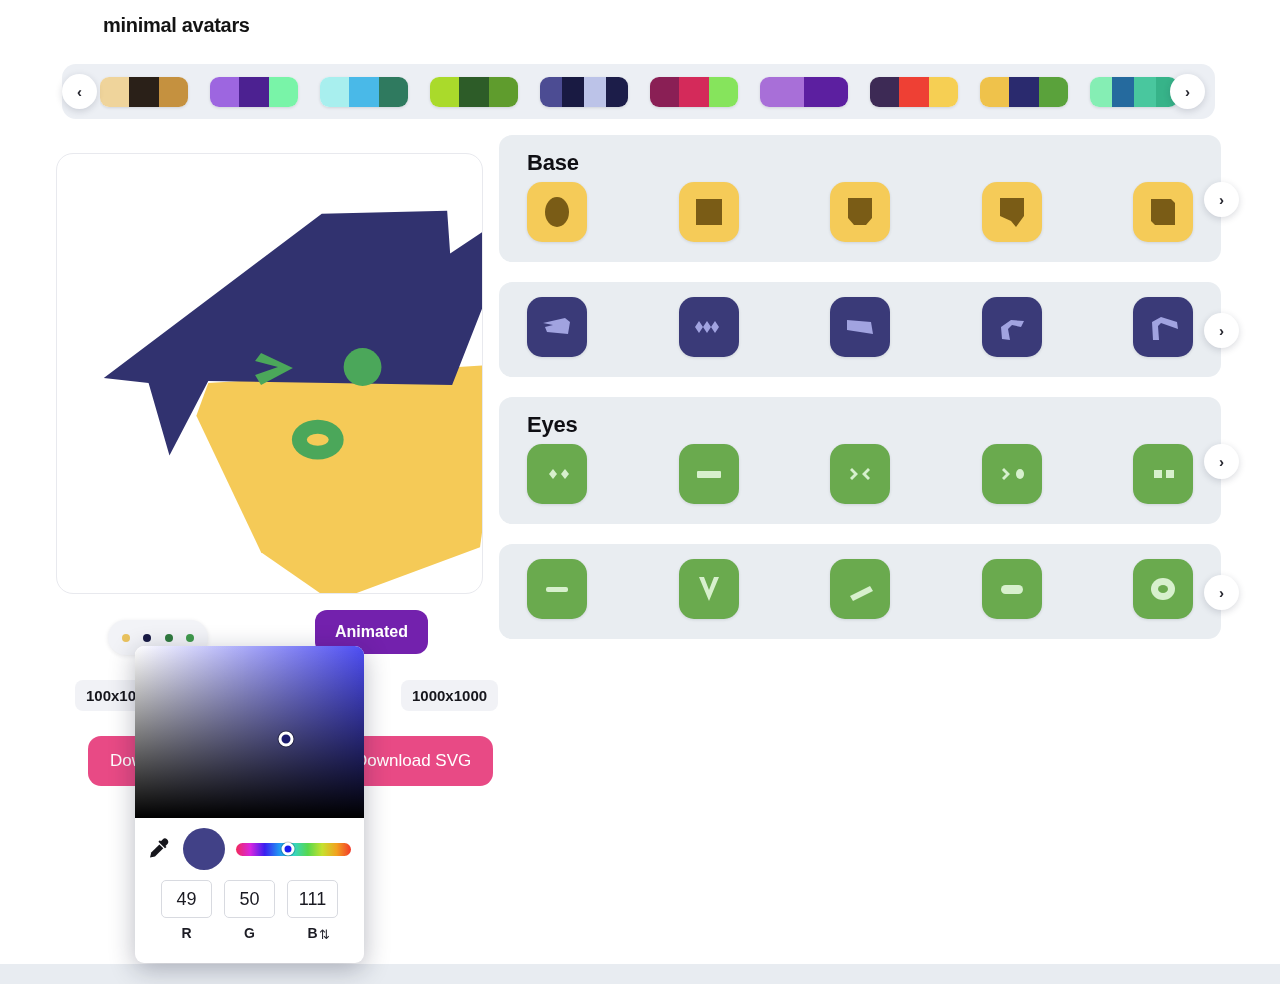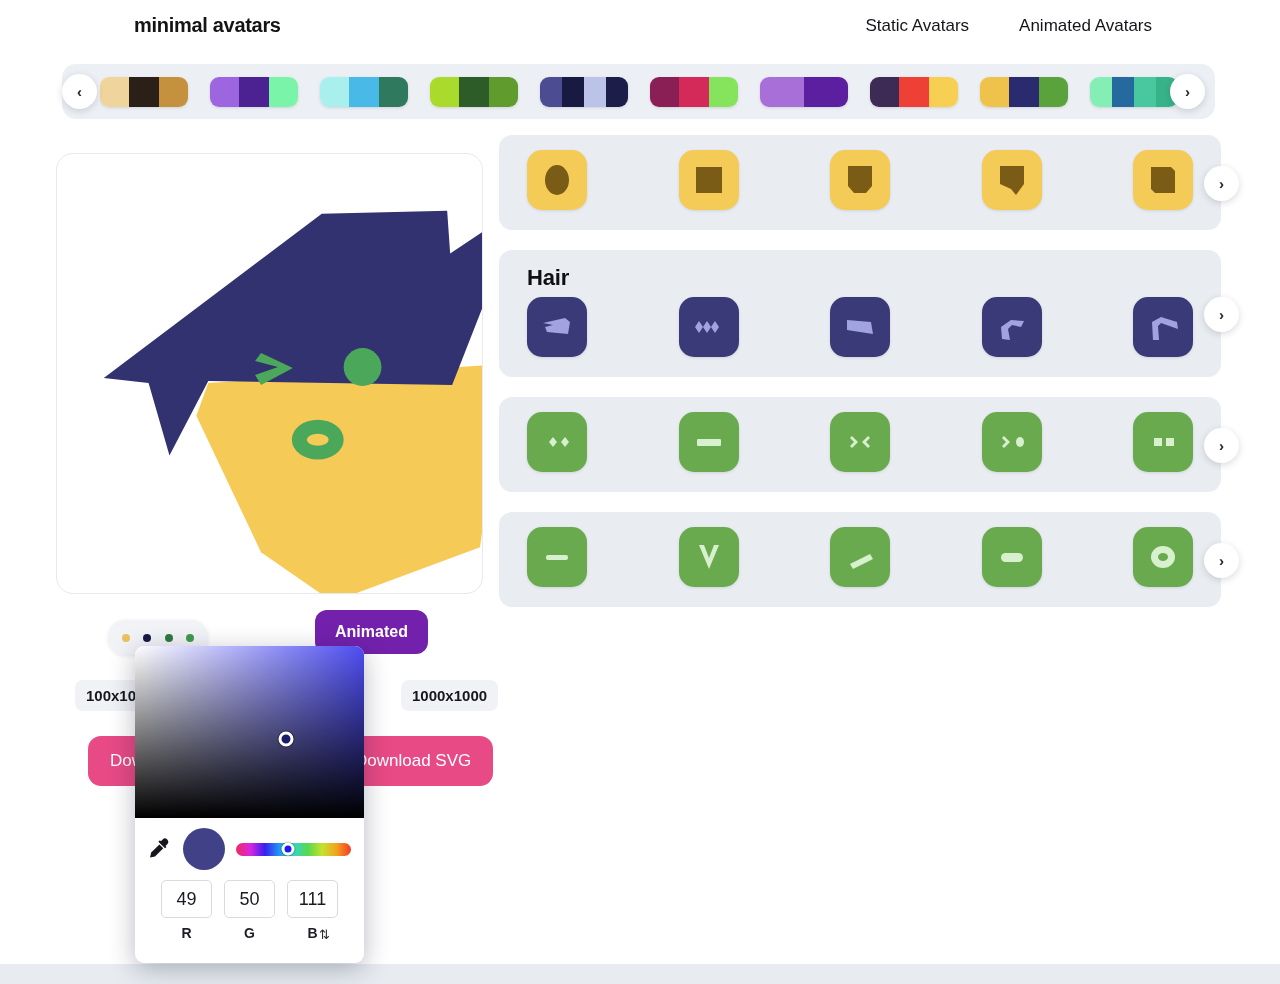--- a/index.html
+++ b/index.html
@@ -8,21 +8,20 @@
     width:1280px; height:984px;
     font-family:"Liberation Sans", sans-serif;
     background:#ffffff;
     overflow:hidden;
     position:relative;
   }
   
   .topbar{
     height:51px; display:flex; align-items:center;
     background:#ffffff;
-    margin-left:31px;
   }
   .brand{
     margin-left:103px;
     font-size:20px; font-weight:bold; letter-spacing:-0.3px;
     color:#141414;
   }
   .navlinks{ margin-left:auto; margin-right:128px; display:flex; gap:50px;}
   .navlink{ font-size:17px; color:#15141b; text-decoration:none; }
 
   
@@ -166,24 +165,20 @@
   .footer-band{
     position:absolute; left:0; bottom:0; width:1280px; height:20px;
     background:#e8ecf1;
   }
 </style>
 </head>
 <body>
 
 <div class="topbar">
   <div class="brand">minimal avatars</div>
-  <div class="navlinks">
-    <a class="navlink" href="#">Static Avatars</a>
-    <a class="navlink" href="#">Animated Avatars</a>
-  </div>
 </div>
 
 <div class="palette-wrap">
   <div class="palette-track" id="palette-track">
       <div class="palette">
         <span style="background: rgb(239, 212, 155); flex: 1 1 0px;"></span>
         <span style="background: rgb(42, 32, 24); flex: 1 1 0px;"></span>
         <span style="background: rgb(197, 145, 63); flex: 1 1 0px;"></span>
       </div>
       <div class="palette">
@@ -298,20 +293,21 @@
     <div class="rgb-cell">
       <input value="111" style="">
       <label>B</label>
     </div>
   </div>
   <div class="rgb-toggle">⇅</div>
 </div>
 
 <div class="sections" id="sections">
     <div class="section">
+      <h2>Base</h2>
       <div class="tiles">
         <button class="tile" style="background: rgb(245, 203, 88);">
           <svg viewBox="0 0 44 44" width="44" height="44">
             <ellipse cx="22" cy="22" rx="12" ry="15" fill="#7a5c16"></ellipse>
           </svg>
         </button>
         <button class="tile" style="background: rgb(245, 203, 88);">
           <svg viewBox="0 0 44 44" width="44" height="44">
             <rect x="9" y="9" width="26" height="26" fill="#7a5c16"></rect>
           </svg>
@@ -328,21 +324,20 @@
         </button>
         <button class="tile" style="background: rgb(245, 203, 88);">
           <svg viewBox="0 0 44 44" width="44" height="44">
             <path d="M10 9h20l4 4v22H14l-4-4z" fill="#7a5c16"></path>
           </svg>
         </button>
       </div>
       <button class="circ-btn sec-next">›</button>
     </div>
     <div class="section">
-      <h2>Hair</h2>
       <div class="tiles">
         <button class="tile" style="background: rgb(58, 58, 120);">
           <svg viewBox="0 0 44 44" width="44" height="44">
             <path d="M8 18l22-5 5 4-2 12-21-2-2-5 8-2z" fill="#a1a3e0"></path>
           </svg>
         </button>
         <button class="tile" style="background: rgb(58, 58, 120);">
           <svg viewBox="0 0 44 44" width="44" height="44">
             <path d="M8 22l4-6 4 6 4-6 4 6 4-6 4 6-4 6-4-6-4 6-4-6-4 6z" fill="#a1a3e0"></path>
           </svg>
@@ -359,20 +354,21 @@
         </button>
         <button class="tile" style="background: rgb(58, 58, 120);">
           <svg viewBox="0 0 44 44" width="44" height="44">
             <path d="M12 35l-1-18 9-5 16 5 1 7-17-6-3 3 1 14z" fill="#a1a3e0"></path>
           </svg>
         </button>
       </div>
       <button class="circ-btn sec-next">›</button>
     </div>
     <div class="section">
+      <h2>Eyes</h2>
       <div class="tiles">
         <button class="tile" style="background: rgb(106, 170, 78);">
           <svg viewBox="0 0 44 44" width="44" height="44">
             <path d="M14 22l4-5 4 5-4 5z" fill="#d7f0cd"></path>
             <path d="M26 22l4-5 4 5-4 5z" fill="#d7f0cd"></path>
           </svg>
         </button>
         <button class="tile" style="background: rgb(106, 170, 78);">
           <svg viewBox="0 0 44 44" width="44" height="44">
             <rect x="10" y="19" width="24" height="7" rx="1" fill="#d7f0cd"></rect>

